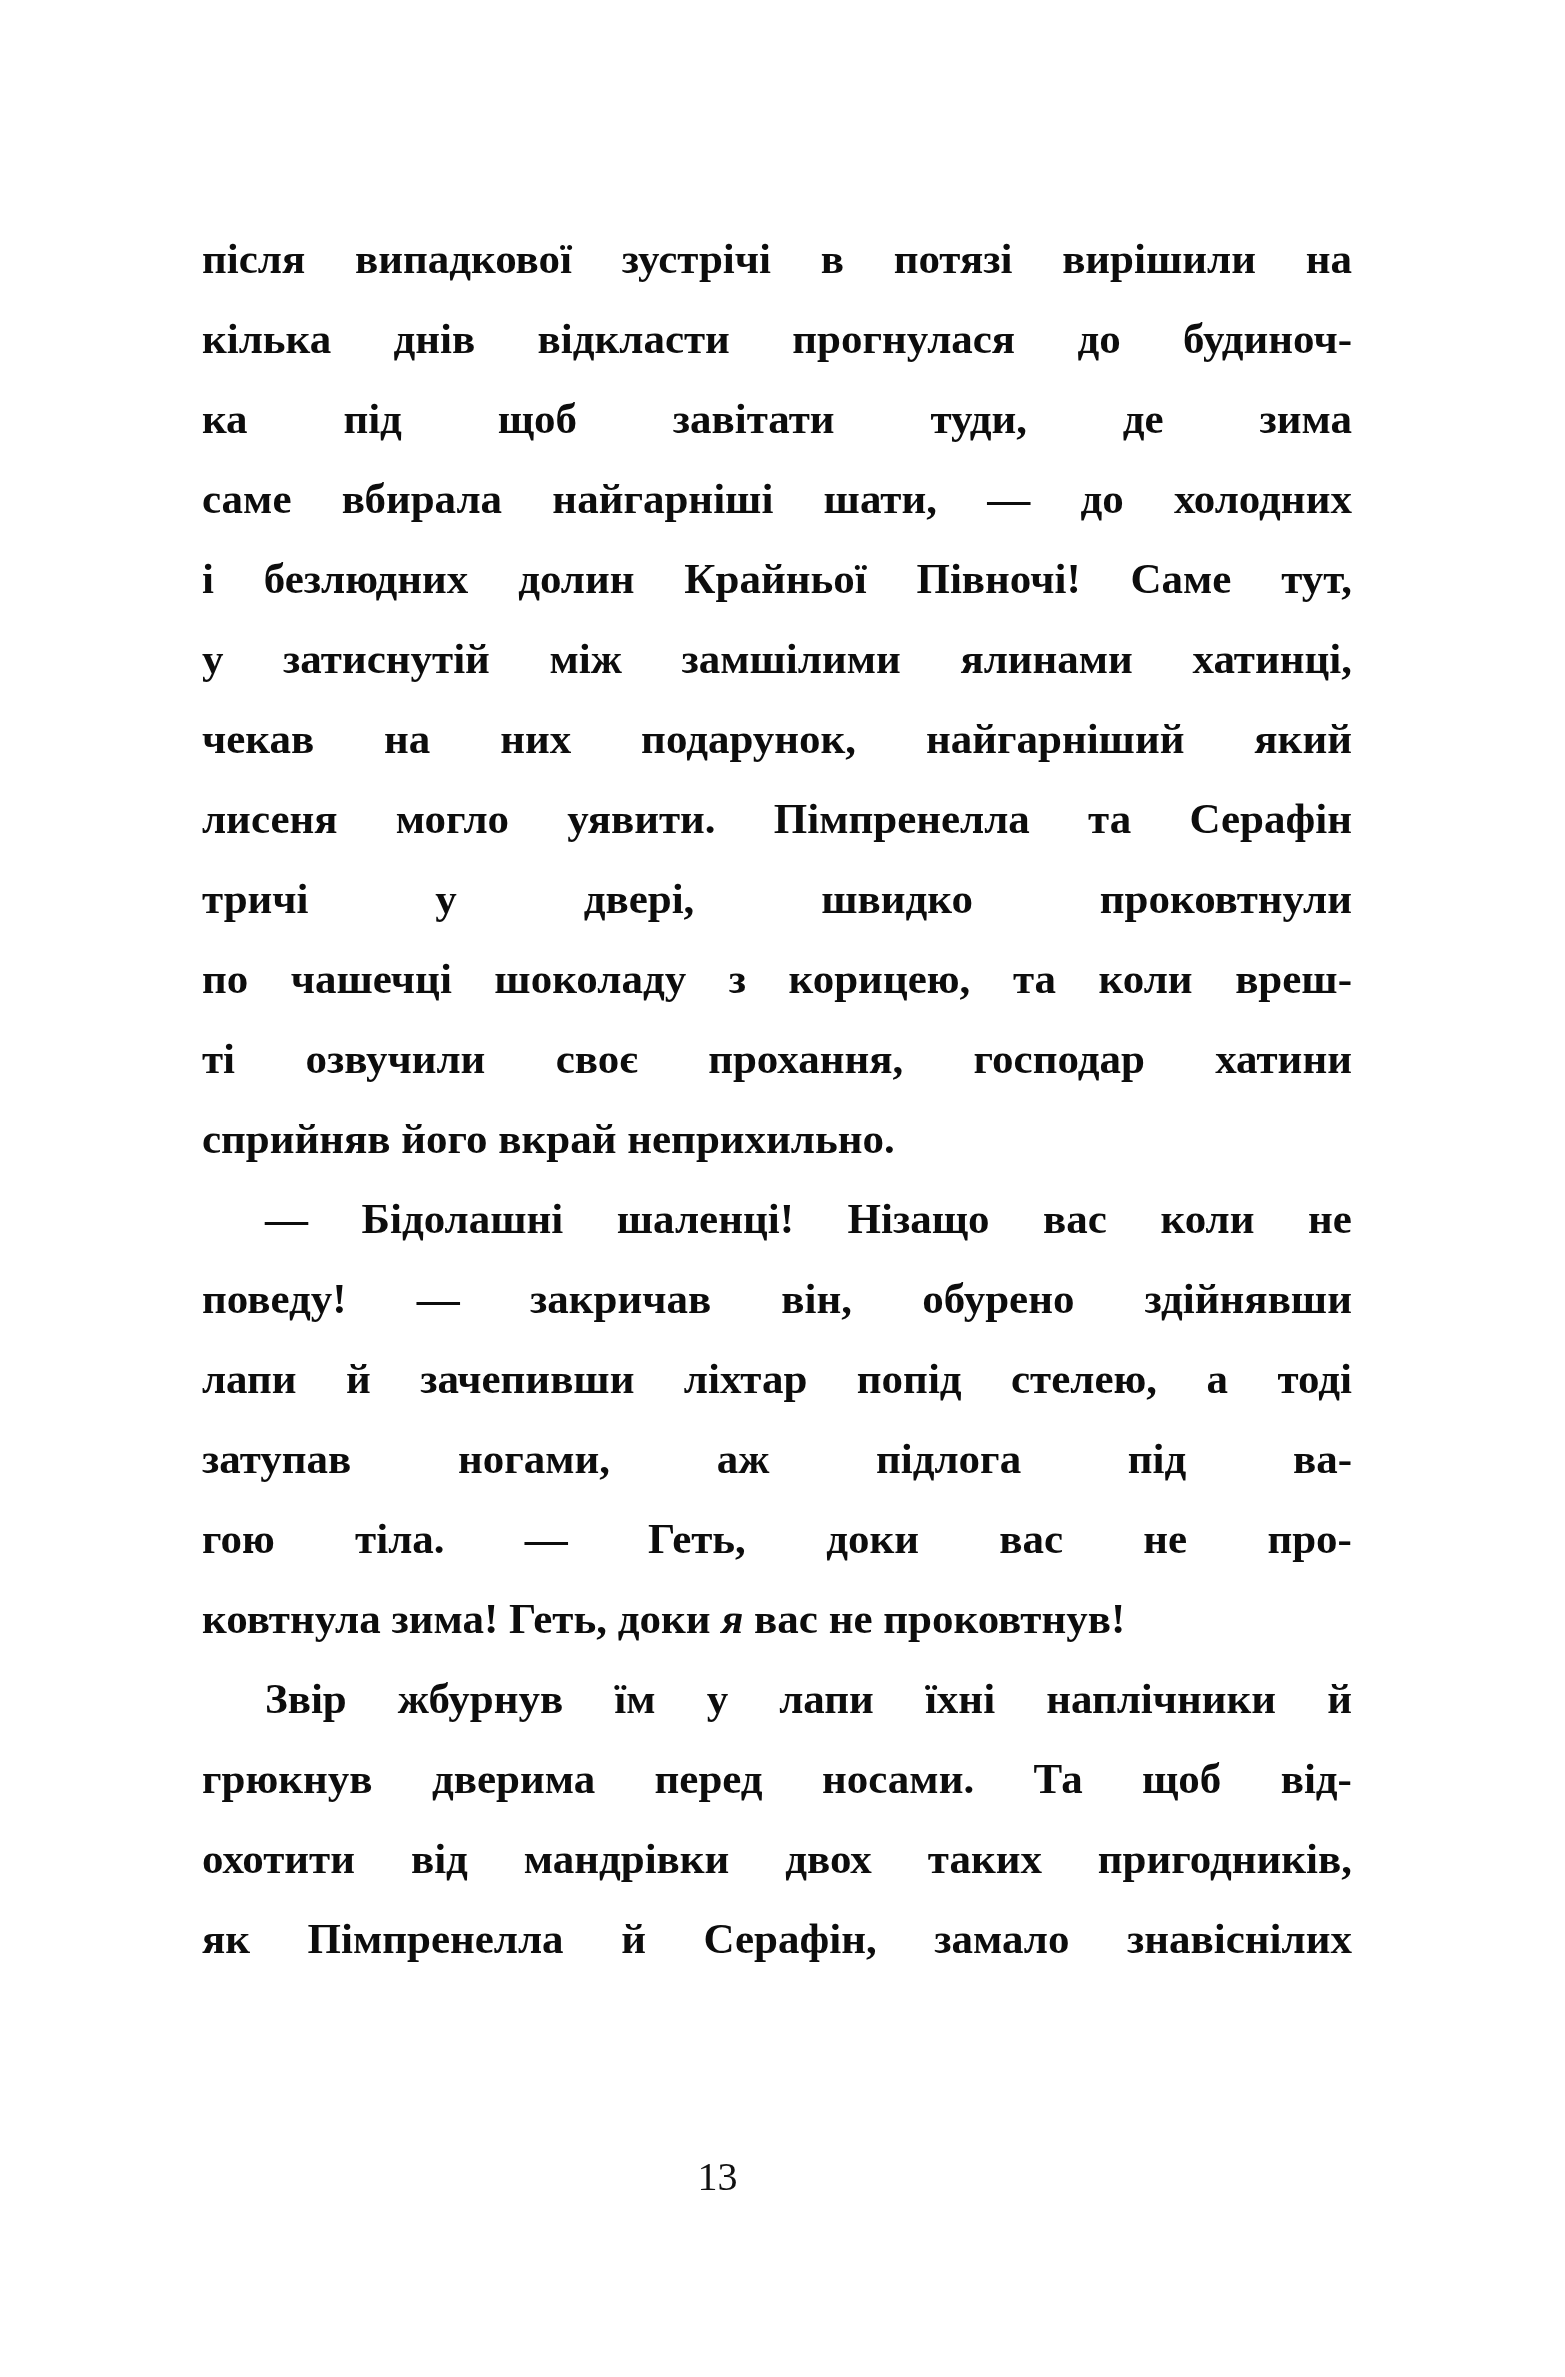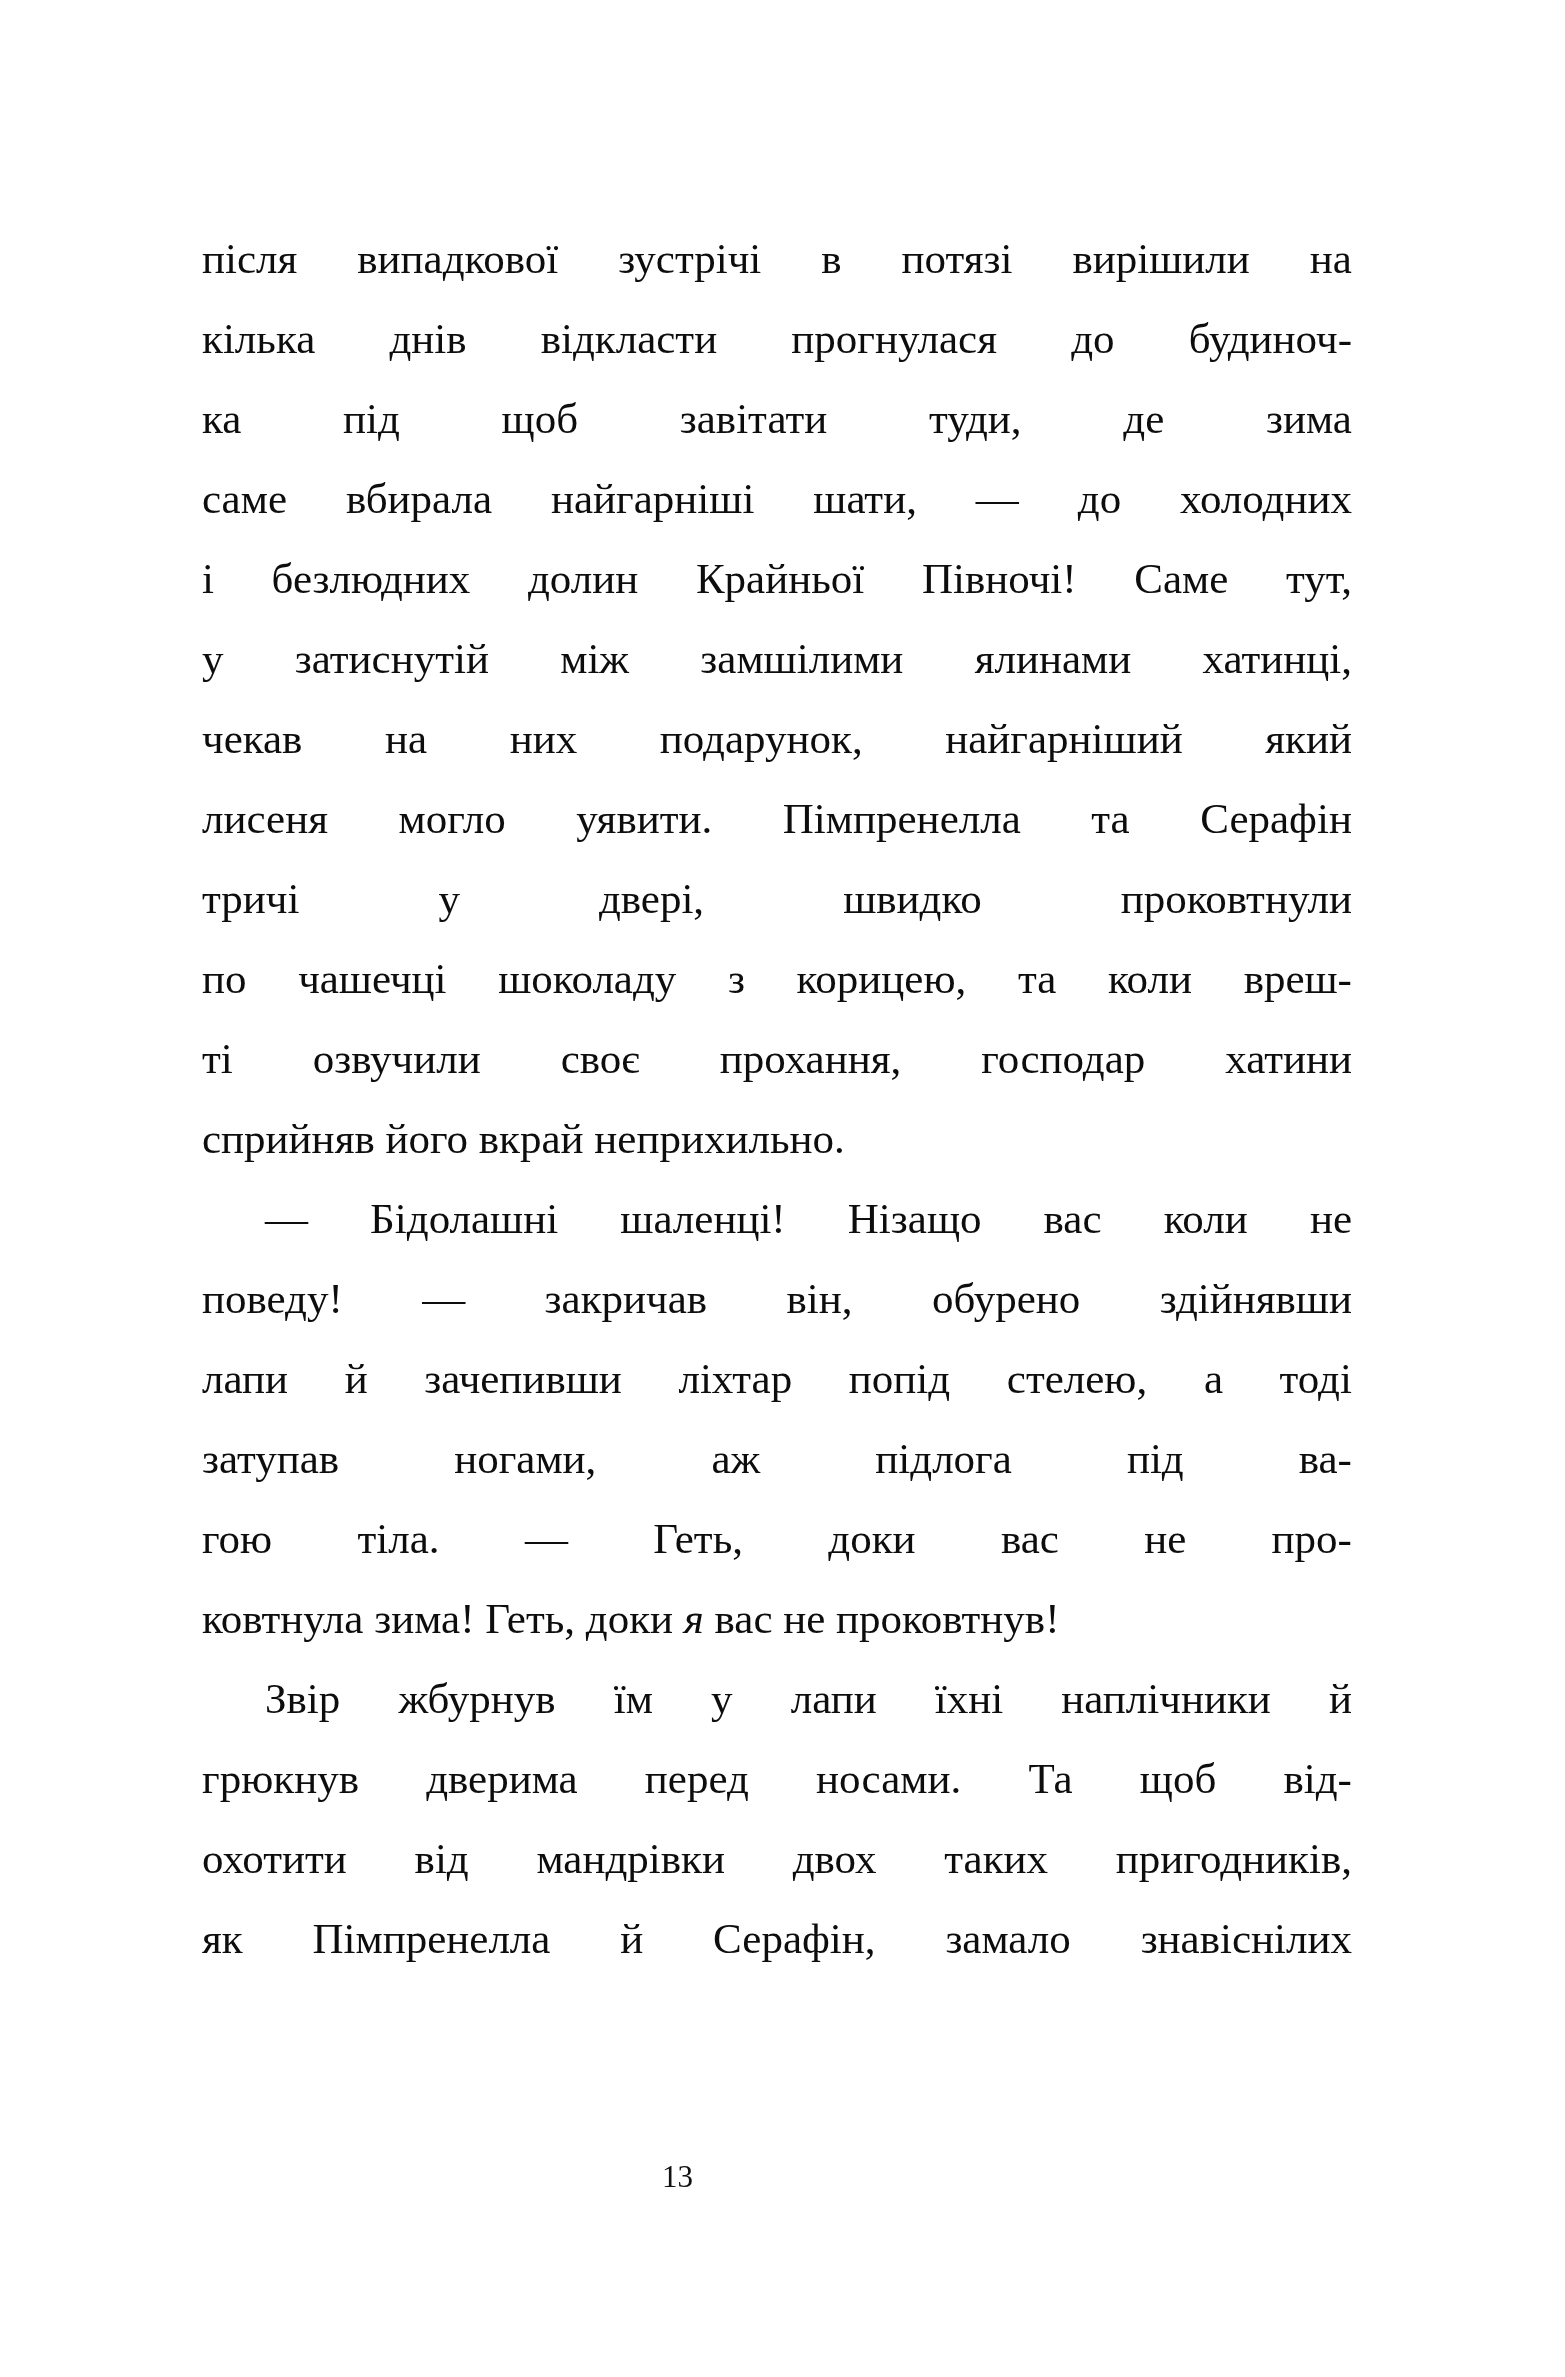--- a/index.html
+++ b/index.html
@@ -35,20 +35,21 @@
 
   
   .line {
     display: block;
     width: 100%;
     height: 80px;
     line-height: 80px;
     font-size: 43px;
     white-space: nowrap;
     letter-spacing: 0;
+    font-weight: bold;
   }
 
   
   .line.just {
     display: flex;
     flex-direction: row;
     justify-content: space-between;
     white-space: normal;
   }
   .line.just > span {
@@ -75,24 +76,25 @@
   .emph {
     font-style: italic;
   }
 
   .folio {
     position: absolute;
     left: 0;
     top: 2152px;
     width: 1355px;
     text-align: center;
-    font-size: 31px;
+    font-size: 40px;
     line-height: 49px;
     font-family: "Liberation Serif", "DejaVu Serif", serif;
     color: #111111;
+    padding-left: 40px;
   }
 </style>
 </head>
 <body>
 
 <div class="page">
 
   <div class="text-column" id="text-column">
 
   <div class="line just">

